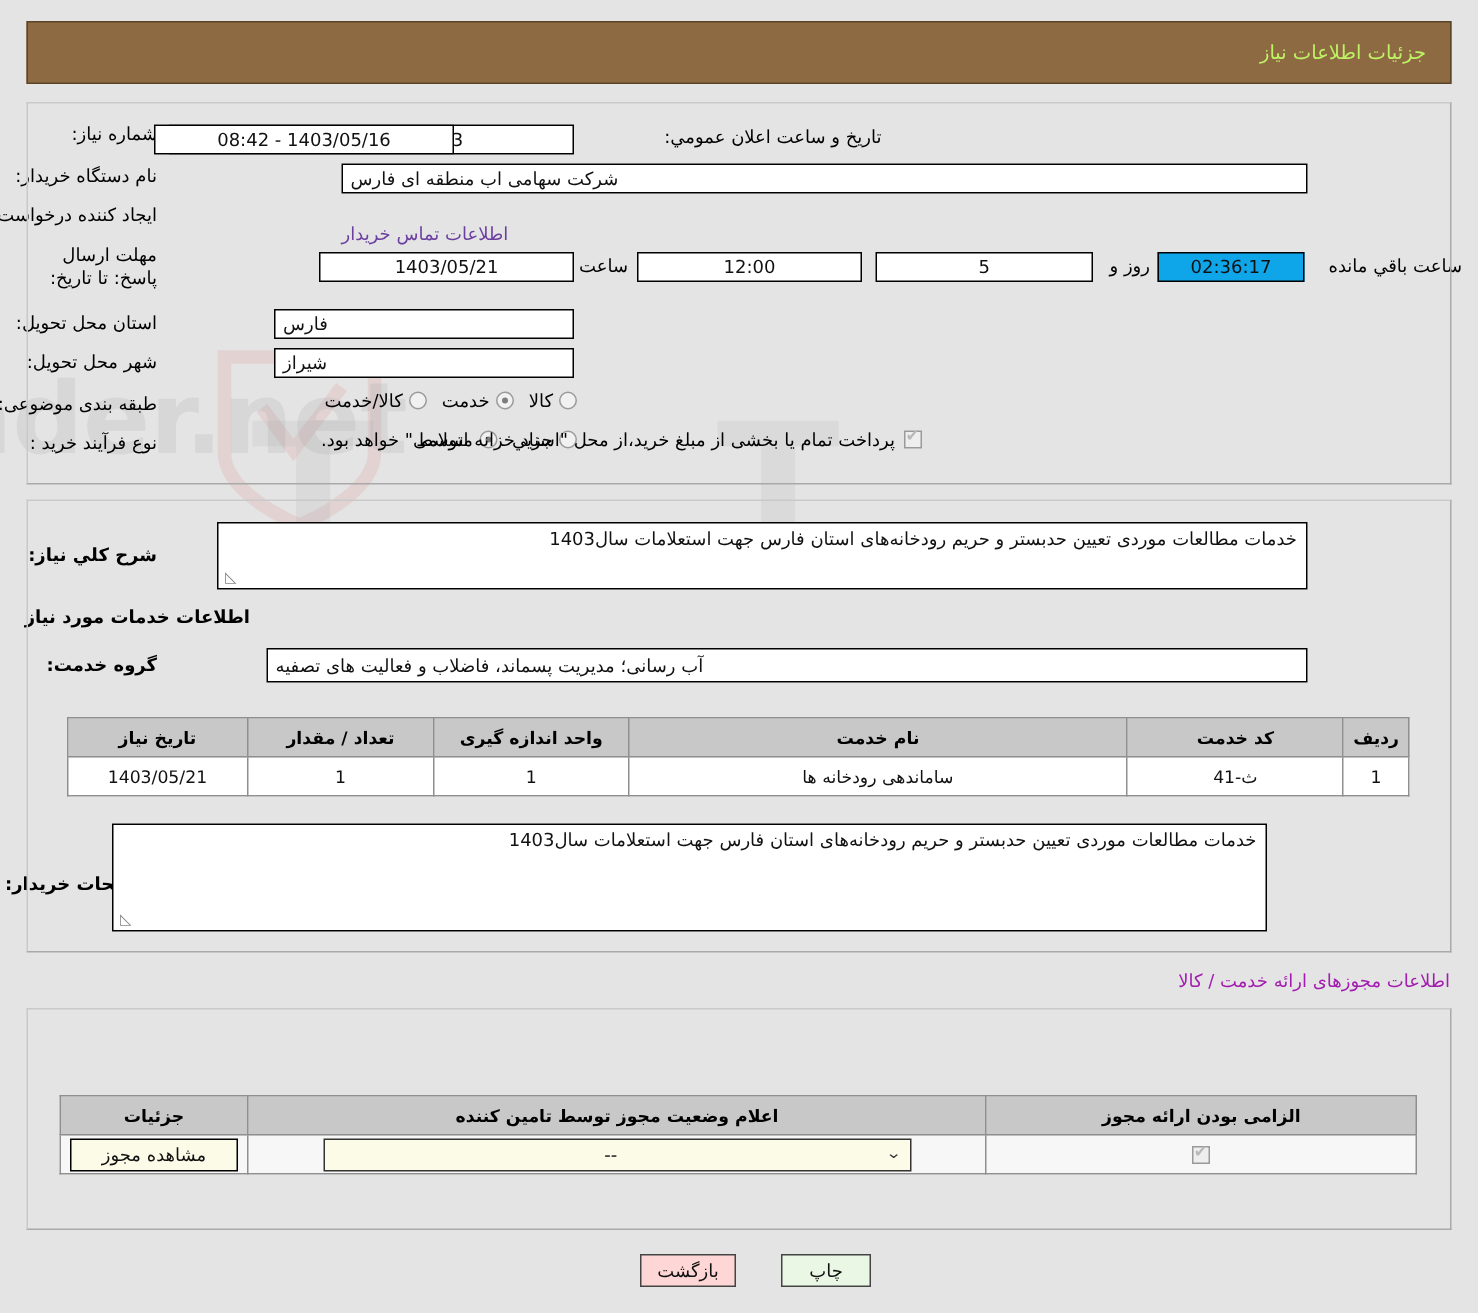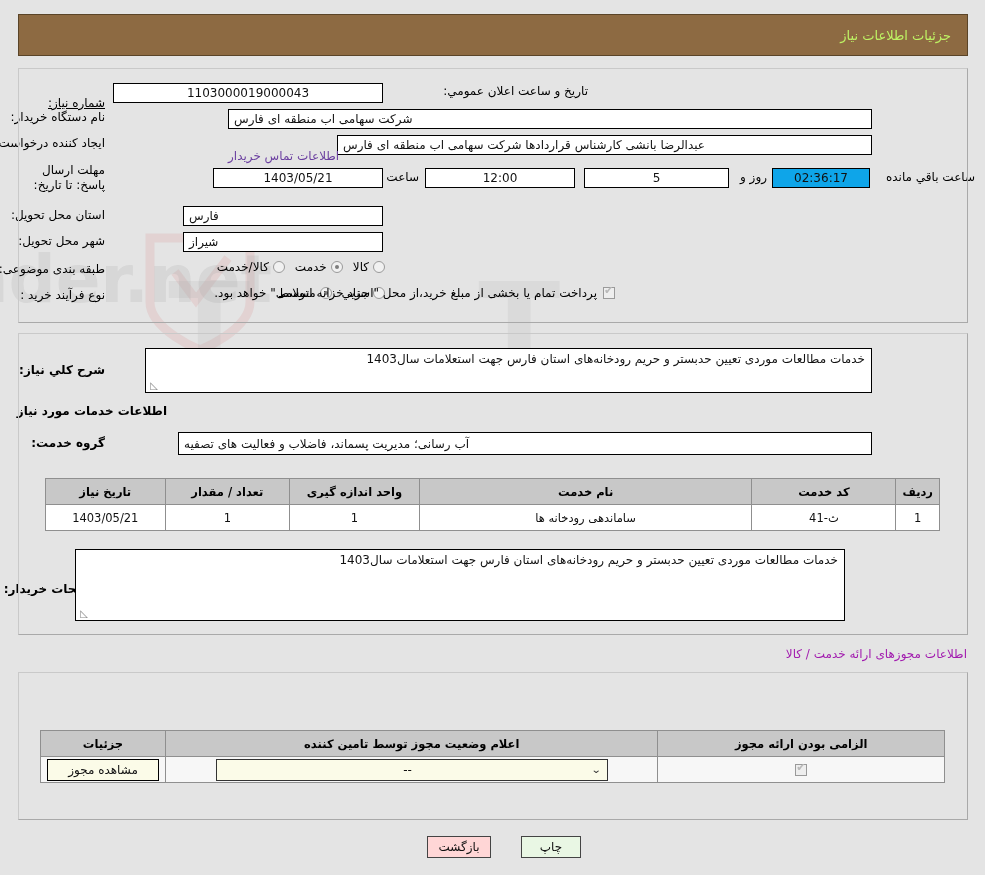--- a/index.html
+++ b/index.html
@@ -154,39 +154,39 @@
       </g>
     </svg>
   </div>
 
   <div class="titlebar">
     <span class="t">جزئیات اطلاعات نیاز</span>
   </div>
 
   <div class="panel" id="panel-top"></div>
 
-  <div class="frow" style="right:880px; top:96px;text-decoration:underline;">
+  <div class="frow" style="right:880px; top:82px;">
     <span class="lbl">شماره نیاز:</span>
   </div>
   <div class="fld c" style="position:absolute; right:602px; top:83px; width:270px;">1103000019000043</div>
 
   <div class="frow" style="right:397px; top:84px;">
     <span class="lbl">تاریخ و ساعت اعلان عمومي:</span>
   </div>
 
+  <div class="fld c" style="position:absolute; left:103px; top:83px; width:200px;">1403/05/16 - 08:42</div>
 
   <div class="frow" style="right:880px; top:110px;">
     <span class="lbl">نام دستگاه خریدار:</span>
   </div>
   <div class="fld r" style="position:absolute; left:228px; top:109px; width:644px;">شرکت سهامی اب منطقه ای فارس</div>
 
   <div class="frow" style="right:880px; top:136px;">
     <span class="lbl">ایجاد کننده درخواست:</span>
   </div>
-  <div class="fld r" style="position:absolute; left:337px; top:135px; width:535px;">عبدالرضا بانشی کارشناس قراردادها شرکت سهامی اب منطقه ای فارس</div>
   <span class="link" style="position:absolute; left:228px; top:137px;margin-top:12px;">اطلاعات تماس خریدار</span>
 
   <div class="frow" style="right:880px; top:163px; width:92px;">
     <span class="lbl" style="white-space:normal; text-align:right; line-height:15px;">مهلت ارسال پاسخ: تا تاریخ:</span>
   </div>
   <div class="fld c" style="position:absolute; right:602px; top:168px; width:170px;">1403/05/21</div>
   <span class="lbl" style="position:absolute; right:566px; top:170px;">ساعت</span>
   <div class="fld c" style="position:absolute; right:410px; top:168px; width:150px;">12:00</div>
   <div class="fld c" style="position:absolute; right:256px; top:168px; width:145px;">5</div>
   <span class="lbl" style="position:absolute; right:218px; top:170px;">روز و</span>

